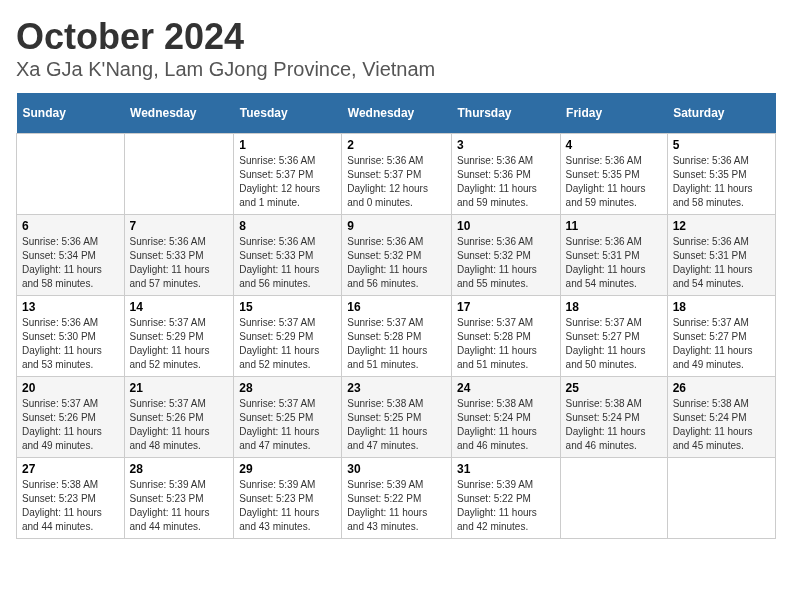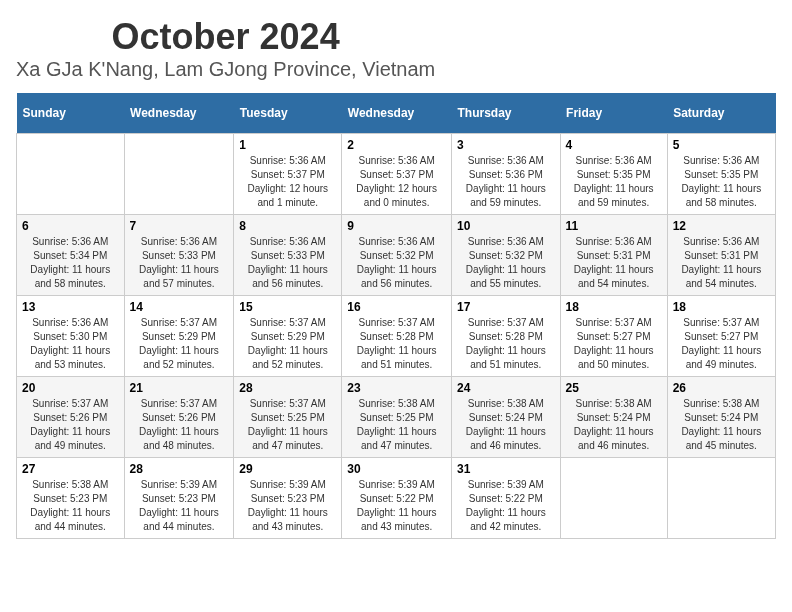--- a/index.html
+++ b/index.html
@@ -31,21 +31,21 @@
     }
     .logo-icon {
       width: 28px;
       height: 28px;
       margin-right: 4px;
     }
     .month-title {
       font-size: 36px;
       font-weight: bold;
       color: #333;
-      text-align: center;
+      text-align: left;
     }
     .location-title {
       font-size: 20px;
       color: #555;
       text-align: right;
       margin-bottom: 8px;
     }
     table {
       width: 100%;
       border-collapse: collapse;
@@ -73,21 +73,20 @@
     .day-num {
       font-weight: bold;
       font-size: 12px;
       display: block;
       margin-bottom: 2px;
     }
     .day-detail {
       font-size: 10px;
       color: #333;
       line-height: 1.4;
-      text-align: center;
     }
     .empty-cell {
       background: #fff !important;
     }
     tr:nth-child(even) .empty-cell {
       background: #f5f5f5 !important;
     }
   </style>
 </head>
 <body>

